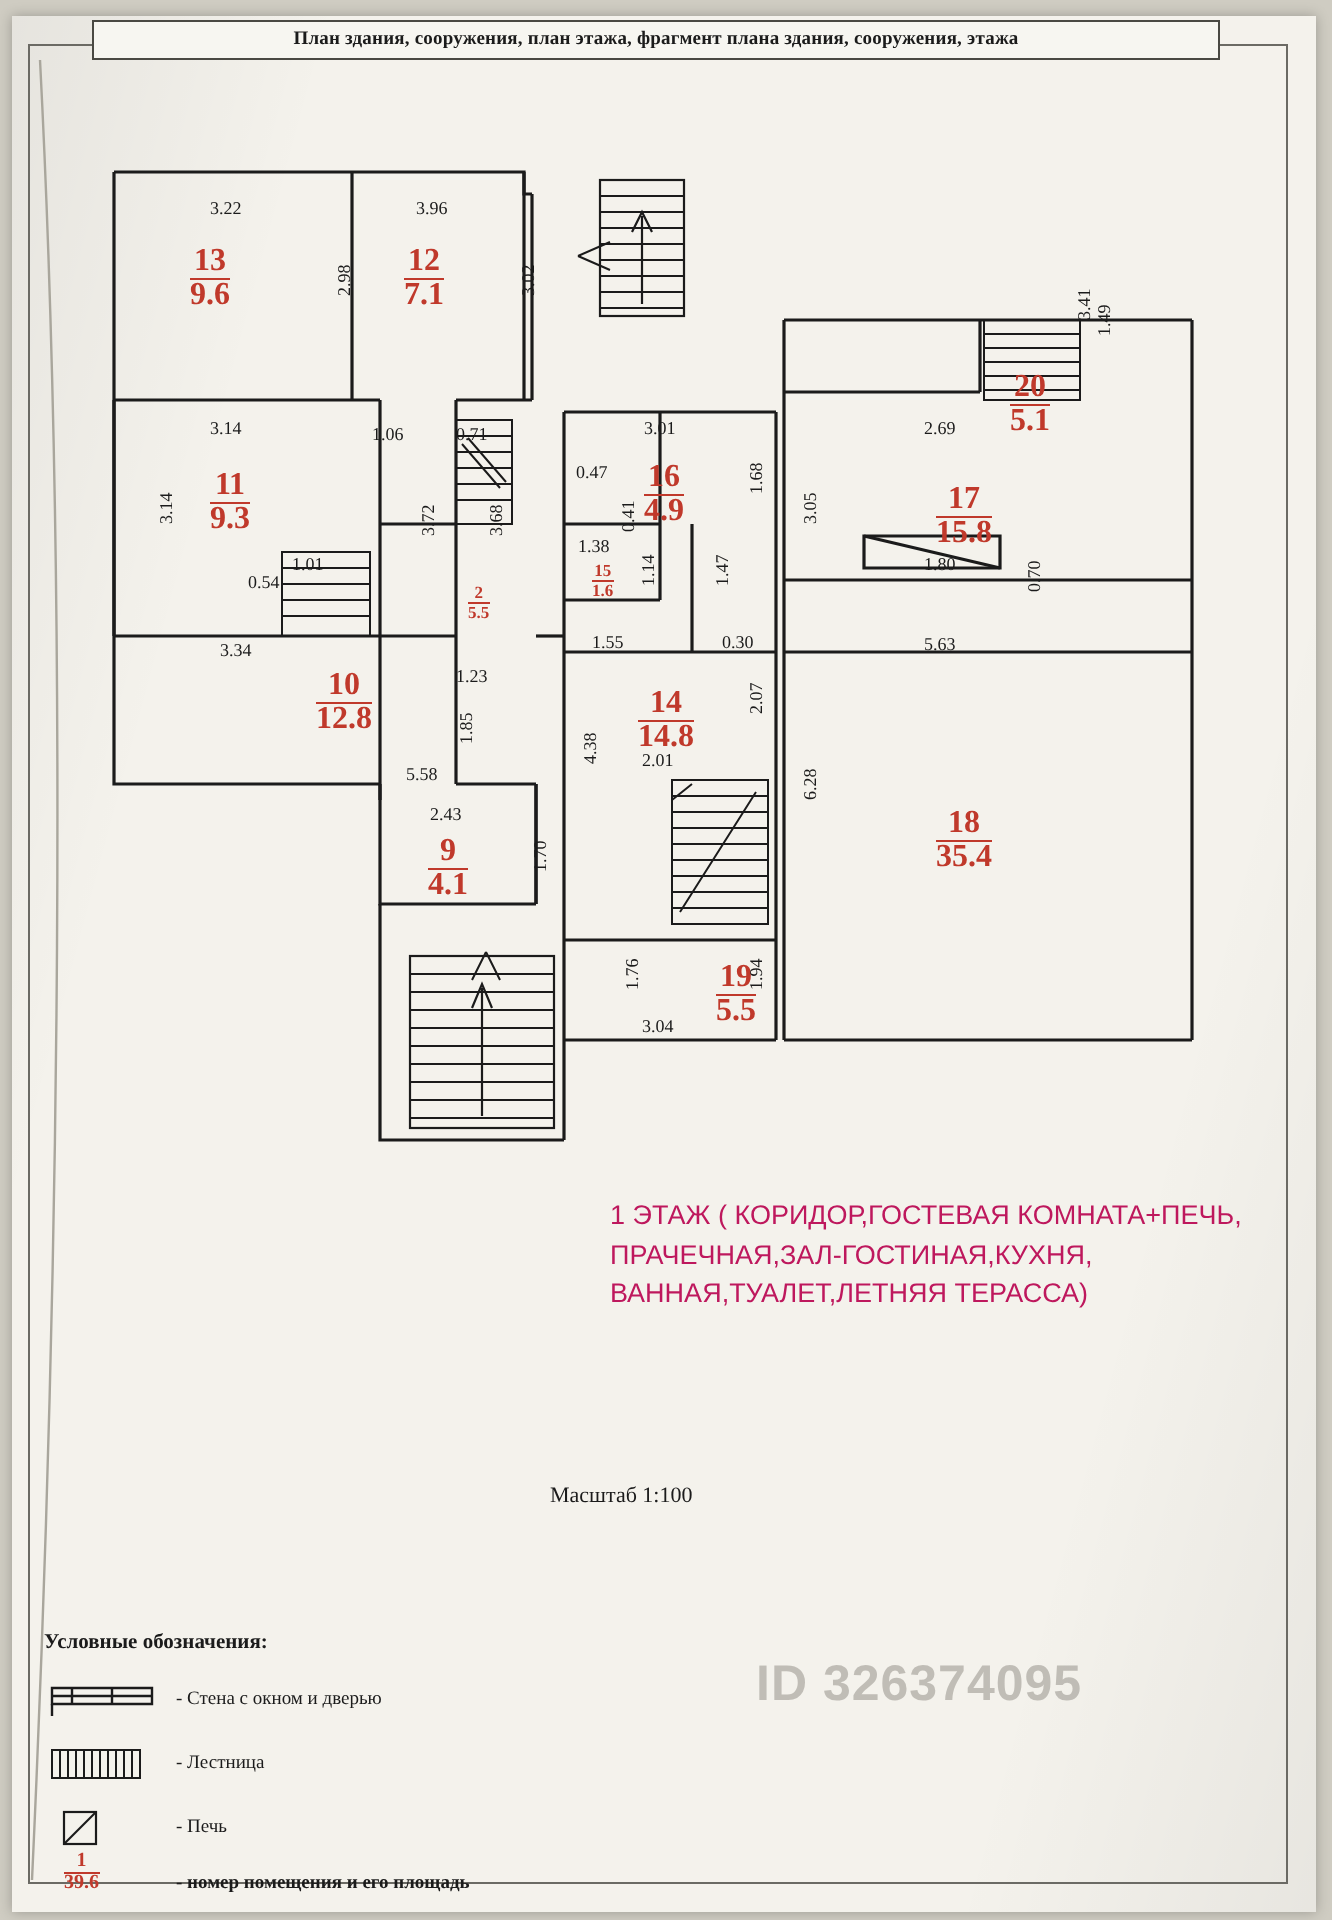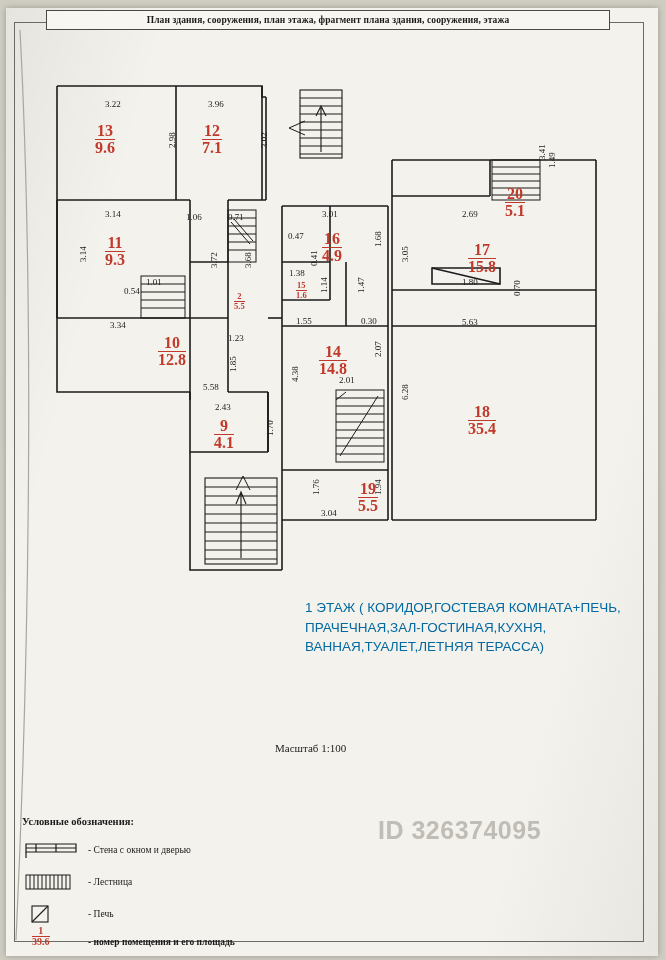--- a/index.html
+++ b/index.html
@@ -111,21 +111,21 @@
     transform: rotate(-90deg);
   }
 
   .caption {
     position: absolute;
     left: 305px;
     top: 598px;
     width: 330px;
     font-family: "Liberation Sans", sans-serif;
     font-size: 13.5px;
-    color: #0369a1;
+    color: #be185d;
     line-height: 1.45;
   }
   .scale-text {
     position: absolute;
     left: 275px;
     top: 742px;
     font-size: 11px;
     color: #1b1b1b;
   }
   
@@ -172,21 +172,21 @@
     line-height: 1;
   }
   .wm .pin {
     width: 34px;
     height: 42px;
     margin-right: 6px;
   }
   .wm .id {
     font-size: 25px;
     font-weight: bold;
-    margin-top: 4px;
+    margin-top: 16px;
     letter-spacing: 0.5px;
   }
 </style>
 </head>
 <body>
 
 <div id="page">
   <div id="sheet"></div>
   <div id="doc-border"></div>
 
@@ -379,21 +379,21 @@
   <div class="dim" style="left:322px; top:209px;">3.01</div>
   <div class="dim" style="left:288px; top:231px;">0.47</div>
   <div class="dim v" style="left:309px; top:266px;">0.41</div>
   <div class="dim v" style="left:373px; top:247px;">1.68</div>
   <div class="dim" style="left:289px; top:268px;">1.38</div>
   <div class="dim v" style="left:319px; top:293px;">1.14</div>
   <div class="dim v" style="left:356px; top:293px;">1.47</div>
   <div class="dim" style="left:296px; top:316px;">1.55</div>
   <div class="dim" style="left:361px; top:316px;">0.30</div>
   <div class="dim v" style="left:373px; top:357px;">2.07</div>
-  <div class="dim" style="left:321px; top:375px;margin-left:18px;">2.01</div>
+  <div class="dim" style="left:321px; top:375px;">2.01</div>
   <div class="dim v" style="left:311px; top:495px;">1.76</div>
   <div class="dim v" style="left:373px; top:495px;">1.94</div>
   <div class="dim" style="left:321px; top:508px;">3.04</div>
   <div class="dim v" style="left:537px; top:160px;">3.41</div>
   <div class="dim v" style="left:547px; top:168px;">1.49</div>
   <div class="dim" style="left:462px; top:209px;">2.69</div>
   <div class="dim v" style="left:400px; top:262px;">3.05</div>
   <div class="dim" style="left:462px; top:277px;">1.80</div>
   <div class="dim v" style="left:512px; top:296px;">0.70</div>
   <div class="dim" style="left:462px; top:317px;">5.63</div>

